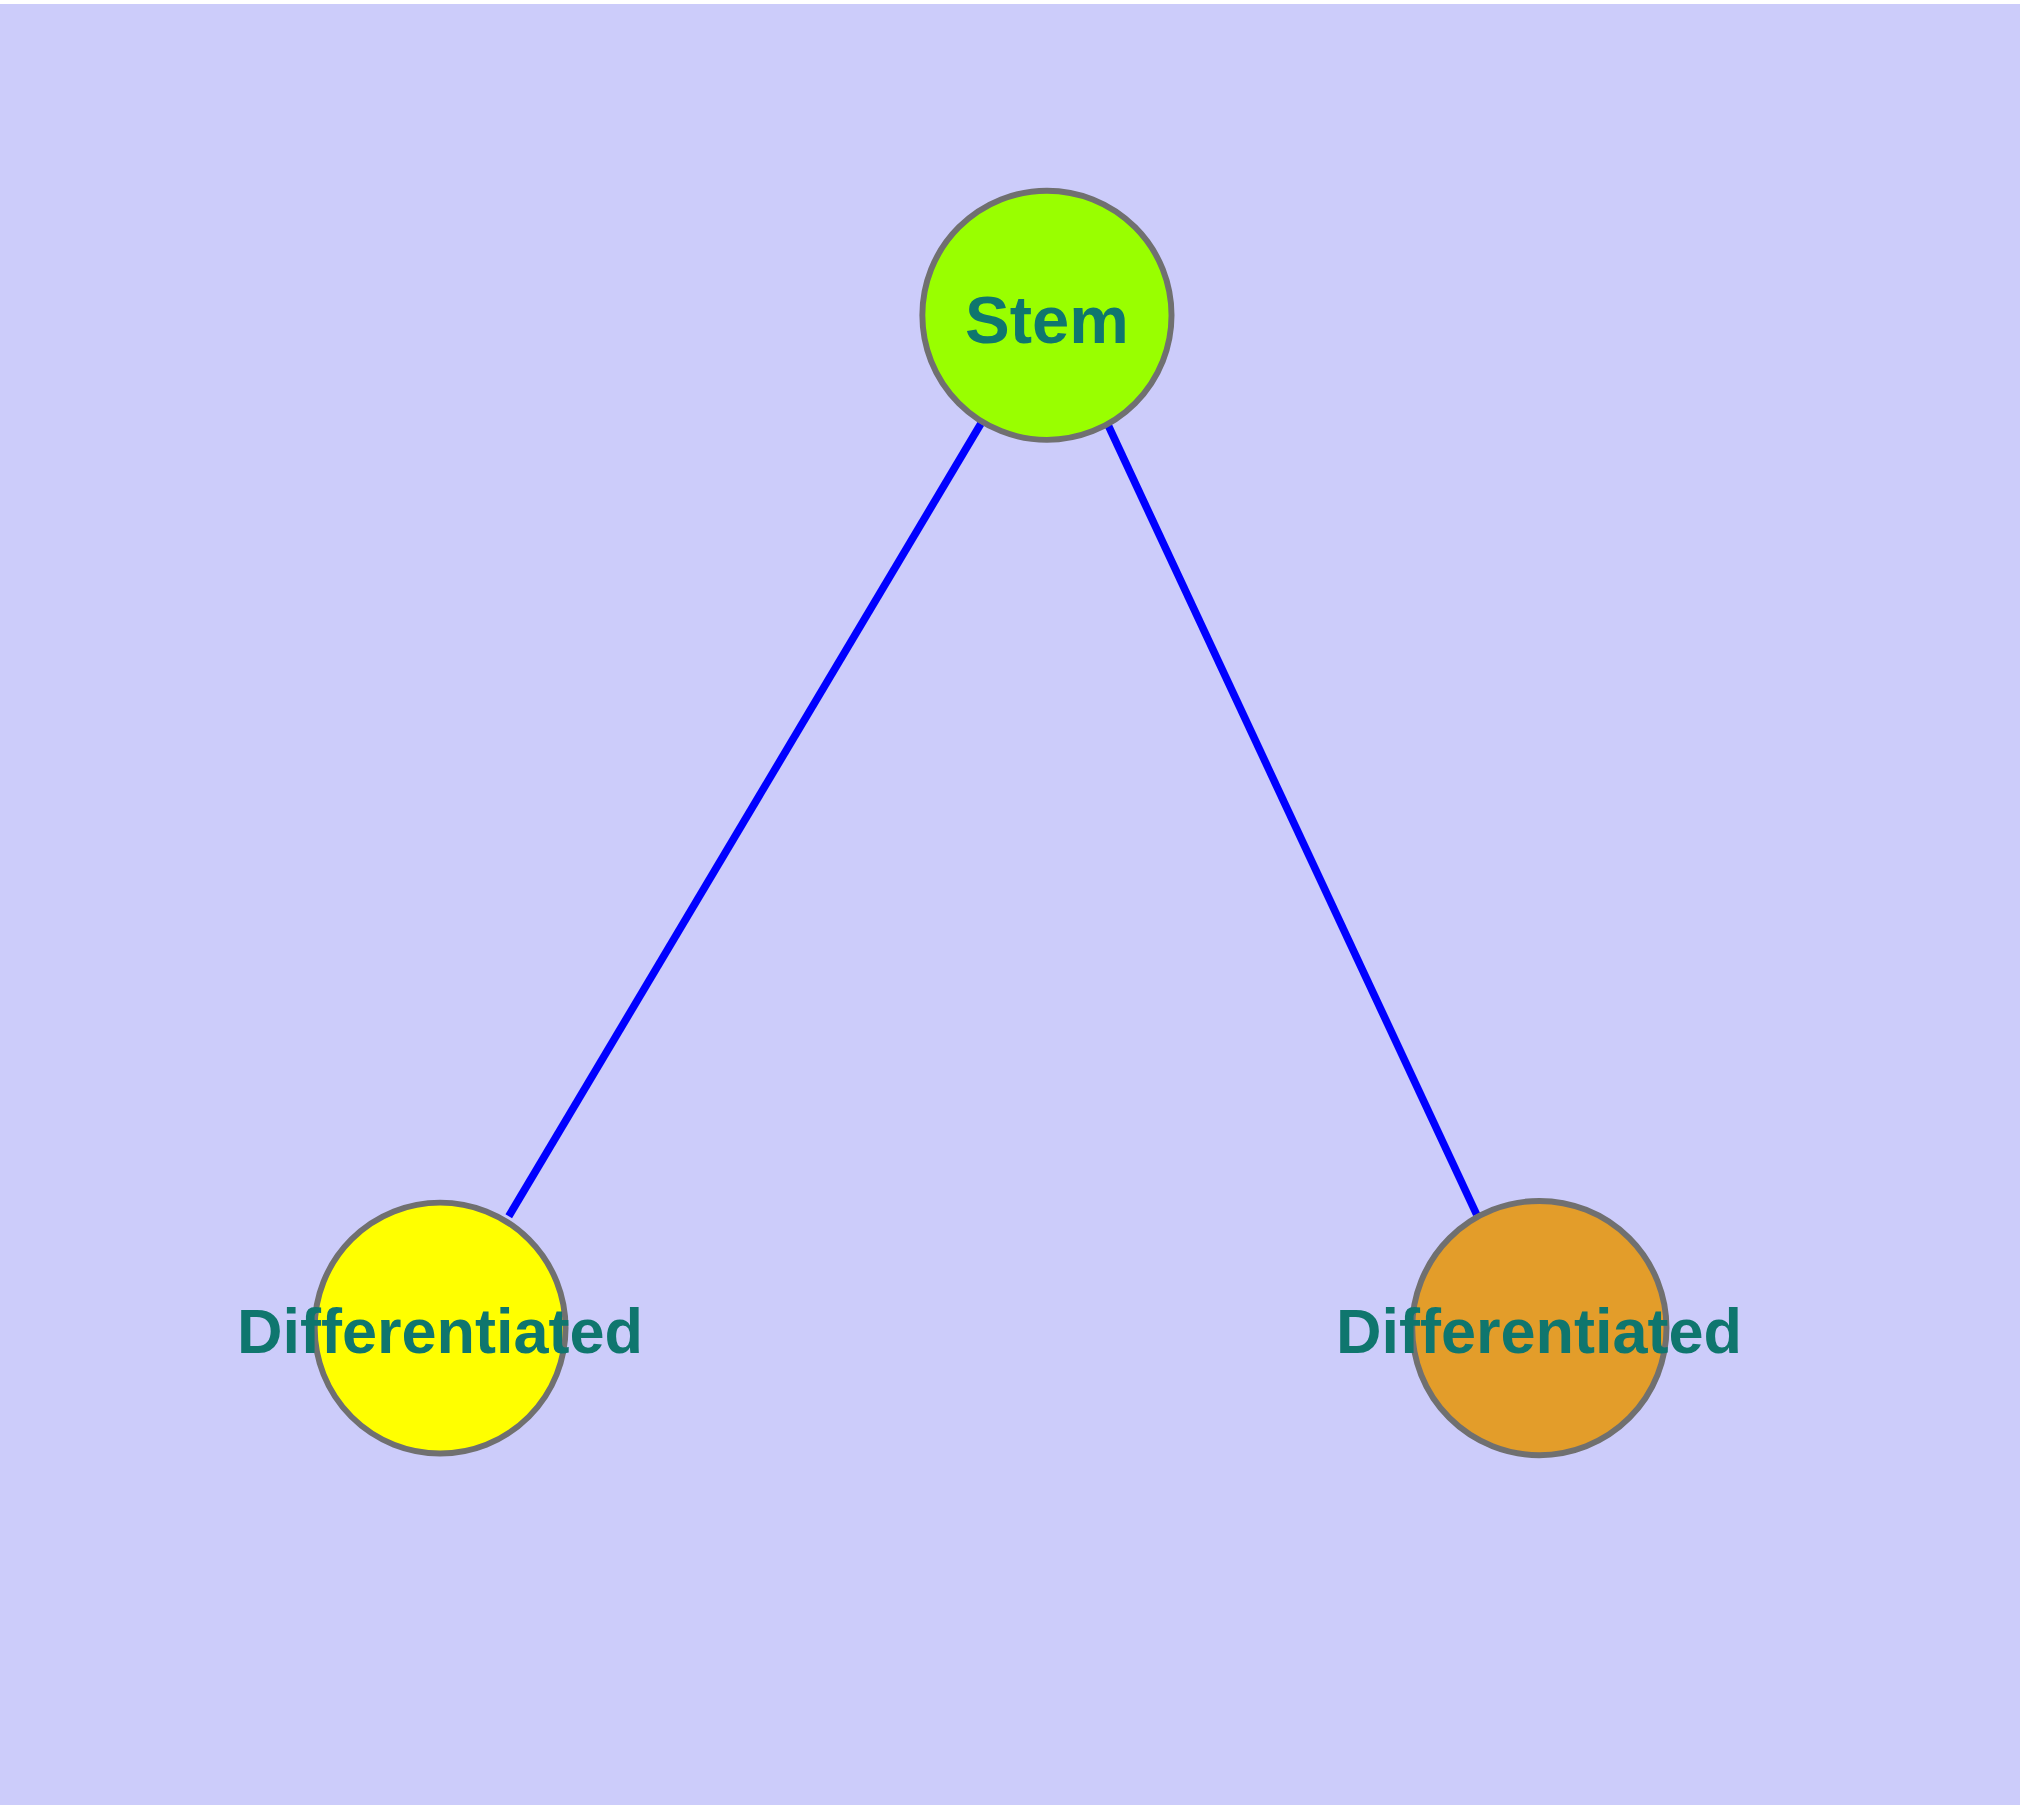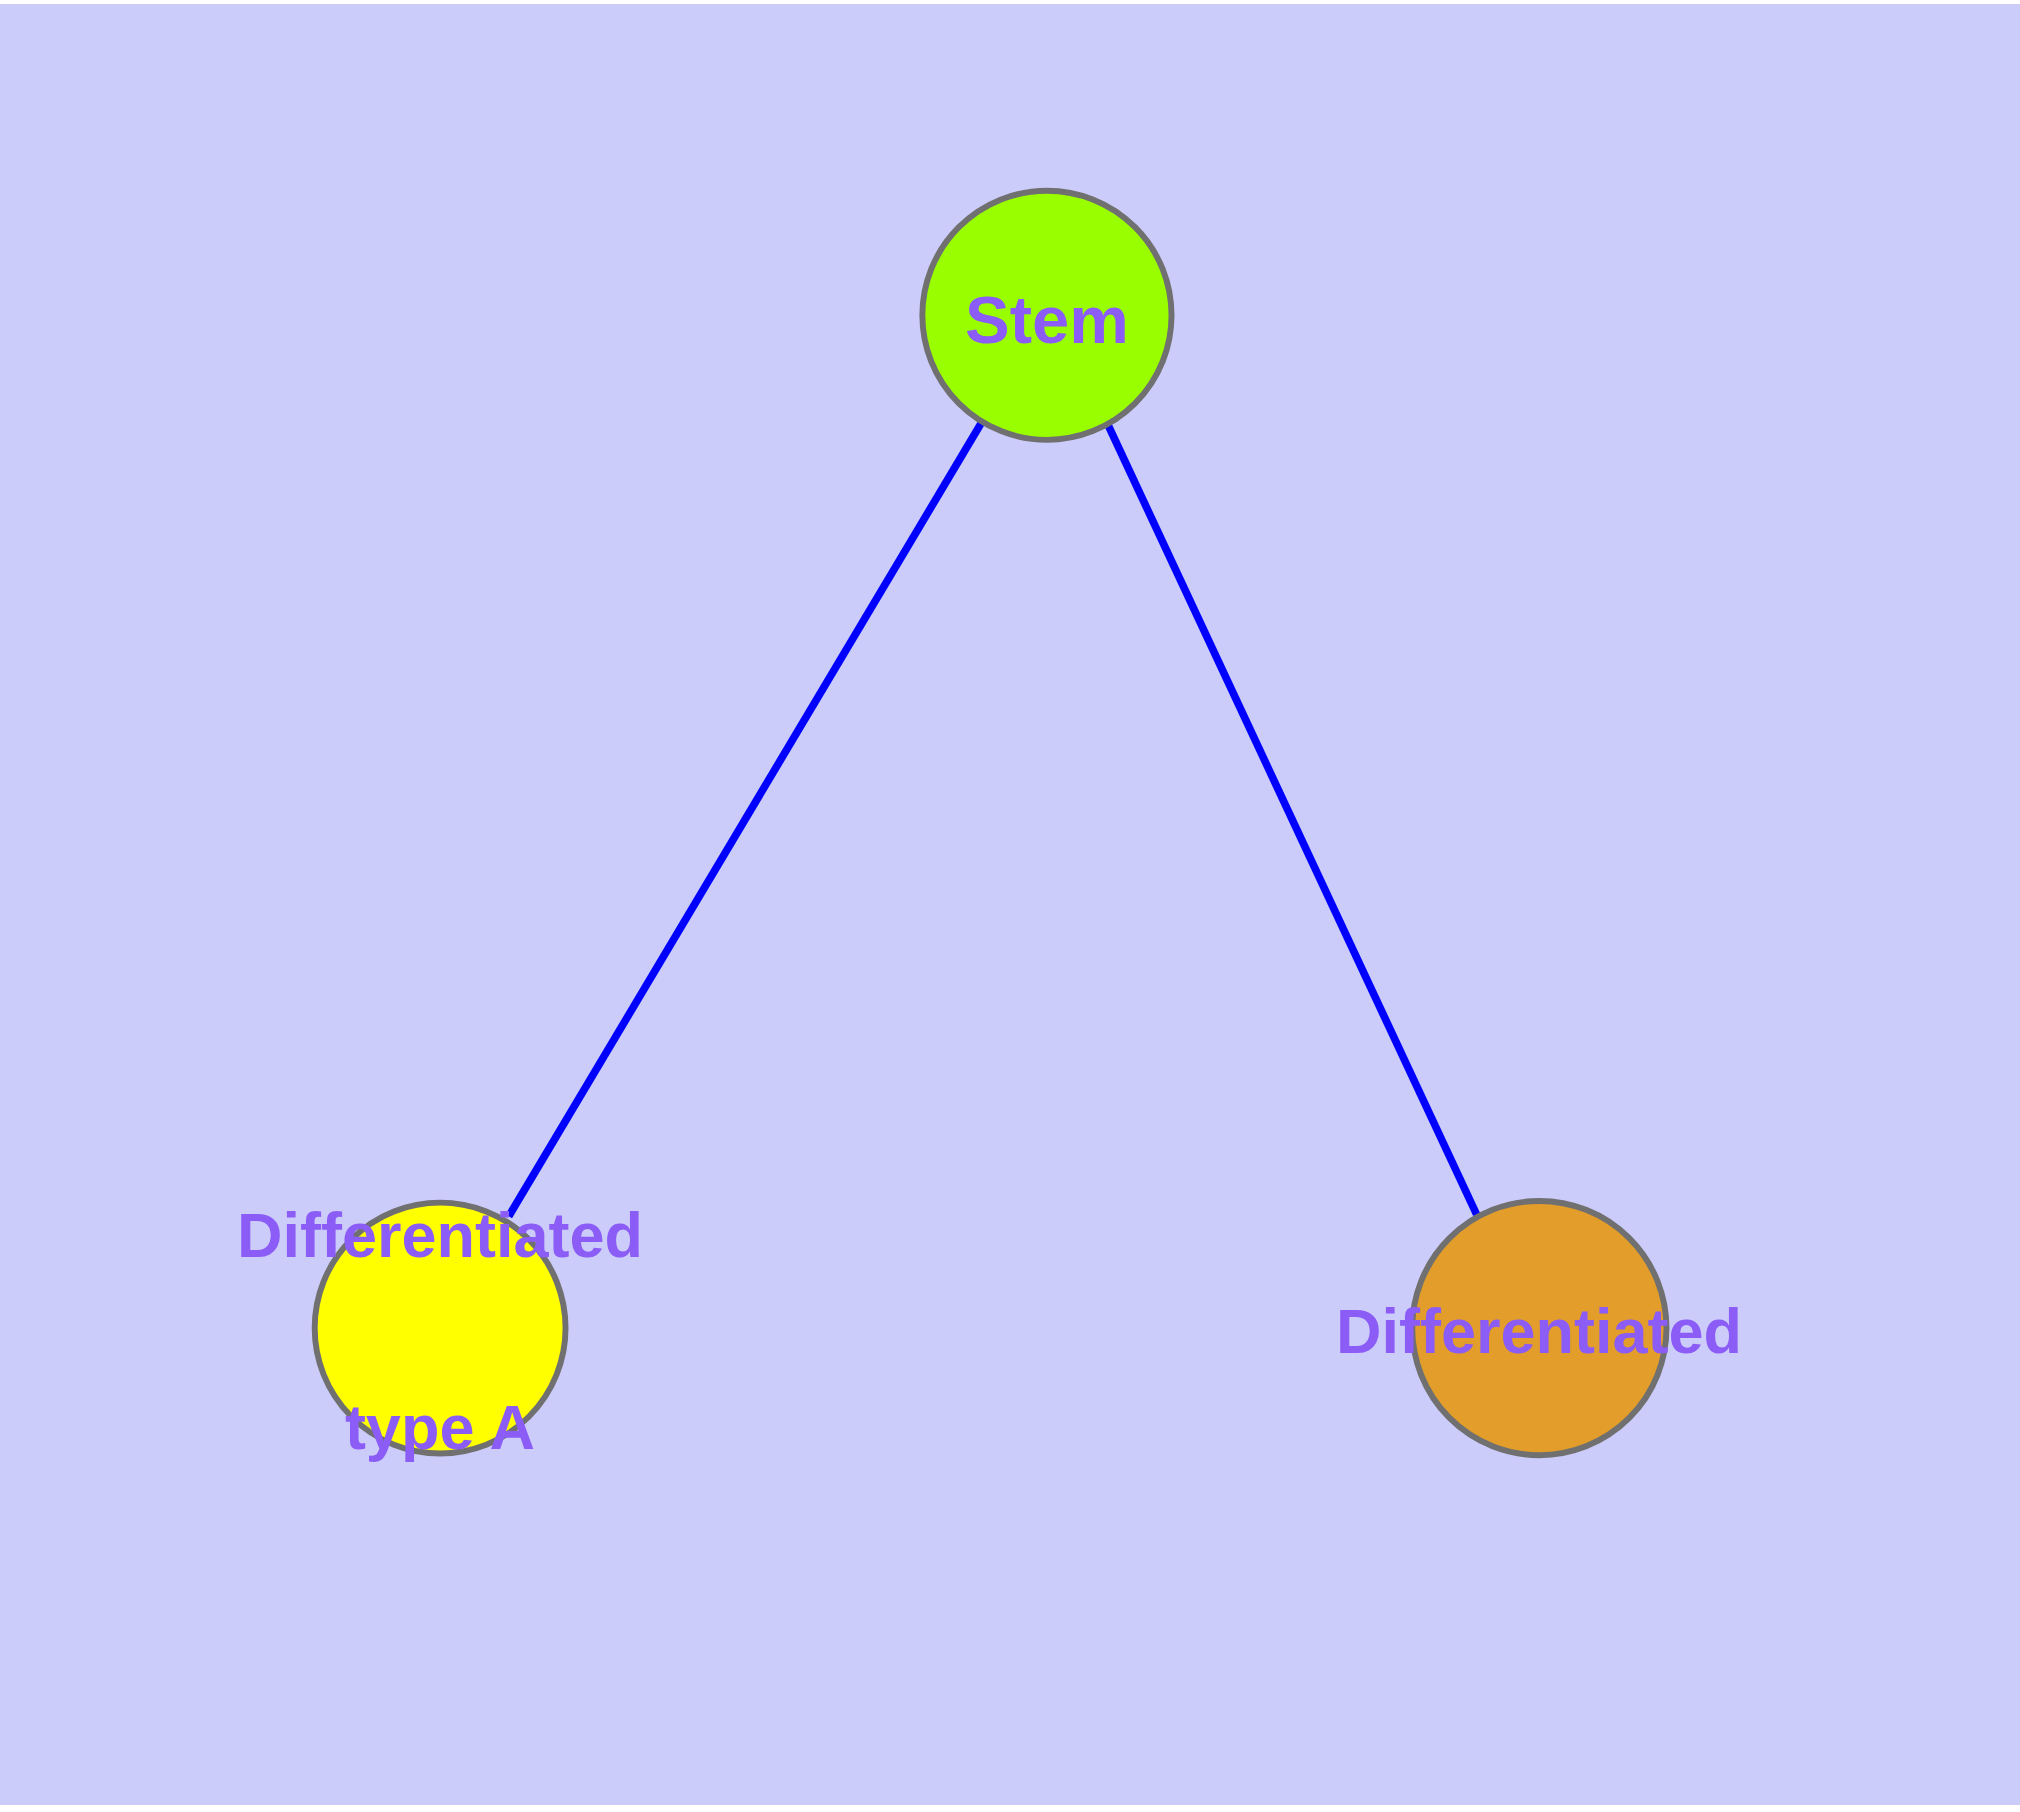--- a/index.html
+++ b/index.html
@@ -27,21 +27,21 @@
     position: absolute;
     left: 0;
     top: 0;
     width: 2021px;
     height: 1812px;
   }
   .node-label {
     position: absolute;
     transform: translate(-50%, -50%);
     text-align: center;
-    color: #8b5cf6;
+    color: #0f766e;
     font-weight: bold;
     line-height: 1.02;
     white-space: pre;
     pointer-events: none;
     font-family: "Liberation Sans", sans-serif;
   }
   .label-stem { font-size: 67px; }
   .label-diff { font-size: 63px; }
 </style>
 </head>
@@ -62,21 +62,20 @@
       <circle cx="1235" cy="372" r="147" fill="#99ff00" stroke="#707070" stroke-width="7"></circle>
       <circle cx="519" cy="1567" r="148" fill="#ffff00" stroke="#707070" stroke-width="7"></circle>
       <circle cx="1816" cy="1567" r="150" fill="#e39d2a" stroke="#707070" stroke-width="7"></circle>
     </g>
   </svg>
 
   <div class="node-label label-stem" style="left:1047px; top:320px;">Stem</div>
 
   <div class="node-label label-diff" style="left:440px; top:1331px;">
     <div>Differentiated</div>
-    <div>type A</div>
   </div>
 
   <div class="node-label label-diff" style="left:1539px; top:1331px;">
     <div>Differentiated</div>
   </div>
 
 </div>
 
 
 </body></html>

